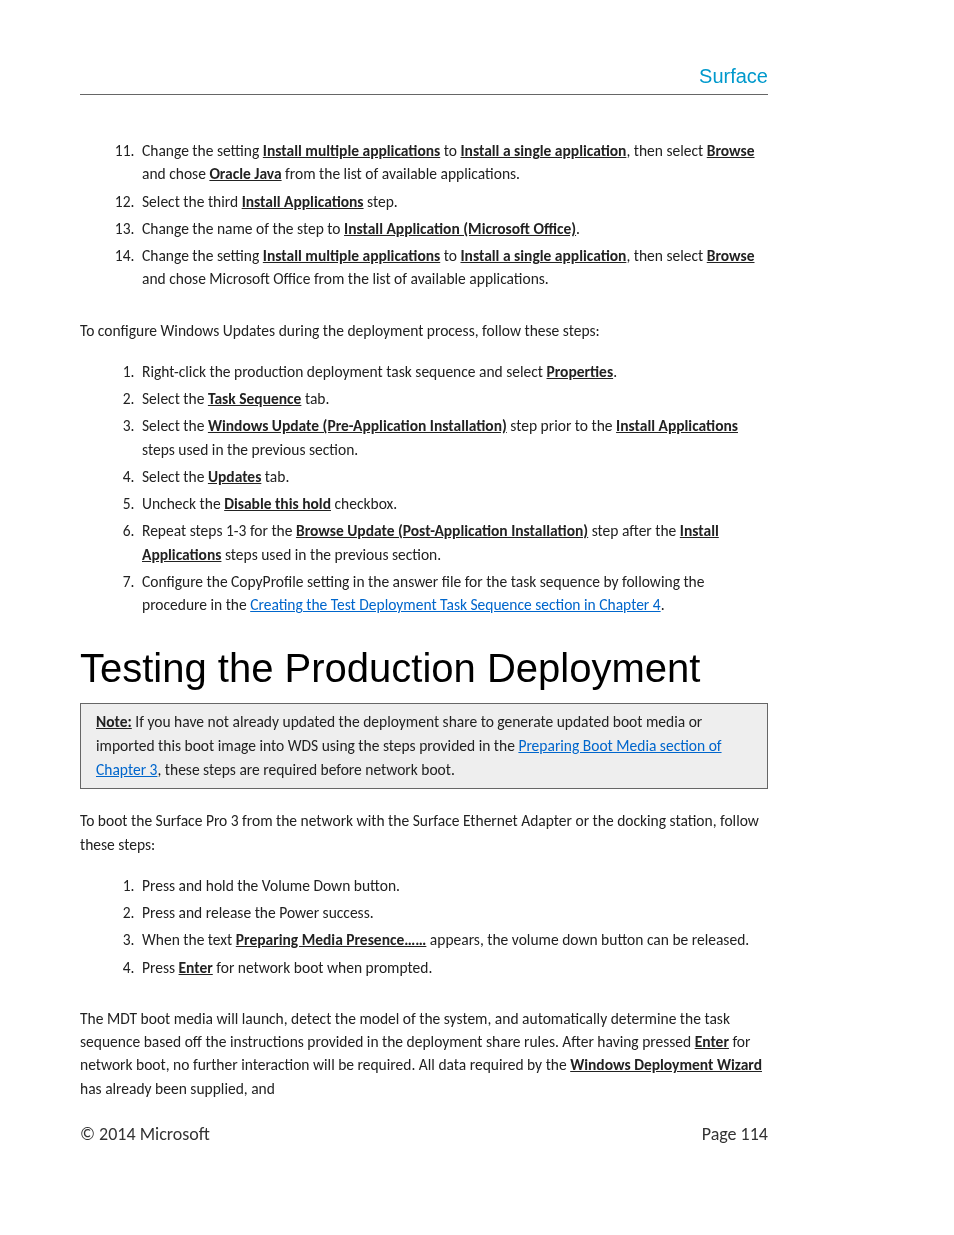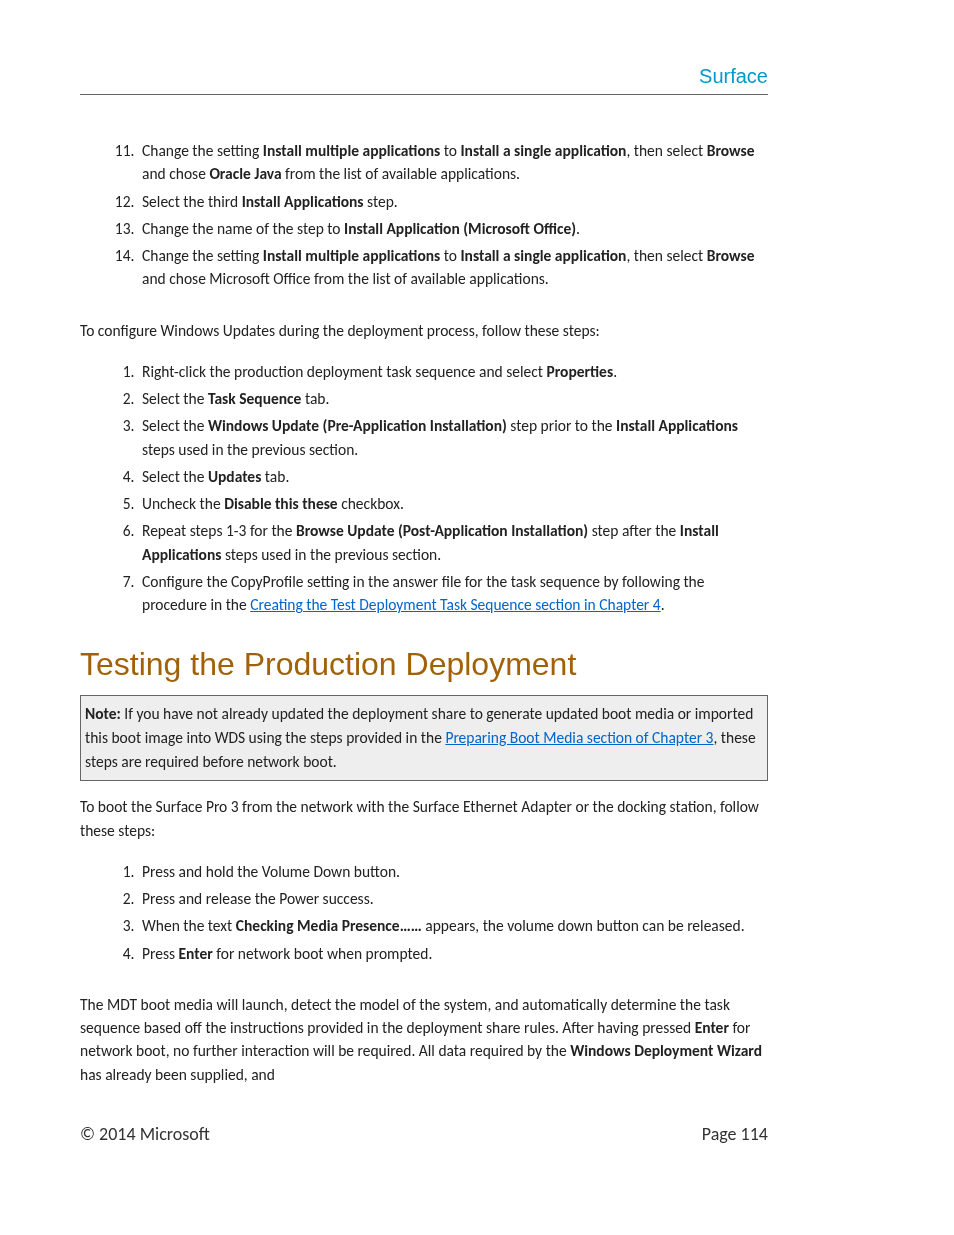--- a/index.html
+++ b/index.html
@@ -38,46 +38,46 @@
     margin-bottom: 4px;
     line-height: 1.5;
   }
   .para {
     margin: 8px 0 18px 0;
     line-height: 1.5;
   }
   h2.section {
     font-family: "Segoe UI Light", "Segoe UI", Arial, sans-serif;
     font-weight: 300;
-    font-size: 32px;
-    color: #a16207;
+    font-size: 40px;
+    color: #000000;
     margin: 30px 0 6px 0;
   }
   .notebox {
     border: 1px solid #666;
     background: #eeeeee;
-    padding: 6px 4px;
+    padding: 6px 15px;
     line-height: 1.55;
-    margin: 12px 0 14px 0;
+    margin: 12px 0 20px 0;
   }
   a.ilink {
     color: #0066cc;
     text-decoration: underline;
   }
   .footer {
     position: absolute;
     bottom: 90px;
     left: 80px;
     right: 80px;
     display: flex;
     justify-content: space-between;
     font-size: 18px;
     color: #333;
   }
-  b { font-weight: 600; }
+  b { font-weight: 600; text-decoration: underline; }
 </style>
 </head>
 <body>
 
 <div class="page">
 
   <div class="brand">Surface</div>
   <hr class="rule">
 
   <ol id="ol1" start="11">
@@ -87,37 +87,37 @@
       <li>Change the setting <b>Install multiple applications</b> to <b>Install a single application</b>, then select <b>Browse</b> and chose Microsoft Office from the list of available applications.</li>
     </ol>
 
   <p class="para">To configure Windows Updates during the deployment process, follow these steps:</p>
 
   <ol id="ol2" start="1">
       <li>Right-click the production deployment task sequence and select <b>Properties</b>.</li>
       <li>Select the <b>Task Sequence</b> tab.</li>
       <li>Select the <b>Windows Update (Pre-Application Installation)</b> step prior to the <b>Install Applications</b> steps used in the previous section.</li>
       <li>Select the <b>Updates</b> tab.</li>
-      <li>Uncheck the <b>Disable this these</b> checkbox.</li>
+      <li>Uncheck the <b>Disable this hold</b> checkbox.</li>
       <li>Repeat steps 1-3 for the <b>Browse Update (Post-Application Installation)</b> step after the <b>Install Applications</b> steps used in the previous section.</li>
       <li>Configure the CopyProfile setting in the answer file for the task sequence by following the procedure in the <a class="ilink">Creating the Test Deployment Task Sequence section in Chapter 4</a>.</li>
     </ol>
 
 
   <h2 class="section">Testing the Production Deployment</h2>
 
 
   <div class="notebox"><b>Note:</b> If you have not already updated the deployment share to generate updated boot media or imported this boot image into WDS using the steps provided in the <a class="ilink">Preparing Boot Media section of Chapter 3</a>, these steps are required before network boot.</div>
 
   <p class="para">To boot the Surface Pro 3 from the network with the Surface Ethernet Adapter or the docking station, follow these steps:</p>
 
   <ol id="ol3" start="1">
       <li>Press and hold the Volume Down button.</li>
       <li>Press and release the Power success.</li>
-      <li>When the text <b>Checking Media Presence……</b> appears, the volume down button can be released.</li>
+      <li>When the text <b>Preparing Media Presence……</b> appears, the volume down button can be released.</li>
       <li>Press <b>Enter</b> for network boot when prompted.</li>
     </ol>
 
   <p class="para">The MDT boot media will launch, detect the model of the system, and automatically determine the task sequence based off the instructions provided in the deployment share rules. After having pressed <b>Enter</b> for network boot, no further interaction will be required. All data required by the <b>Windows Deployment Wizard</b> has already been supplied, and</p>
 
   <div class="footer">
     <span>© 2014 Microsoft</span>
     <span>Page 114</span>
   </div>
 

